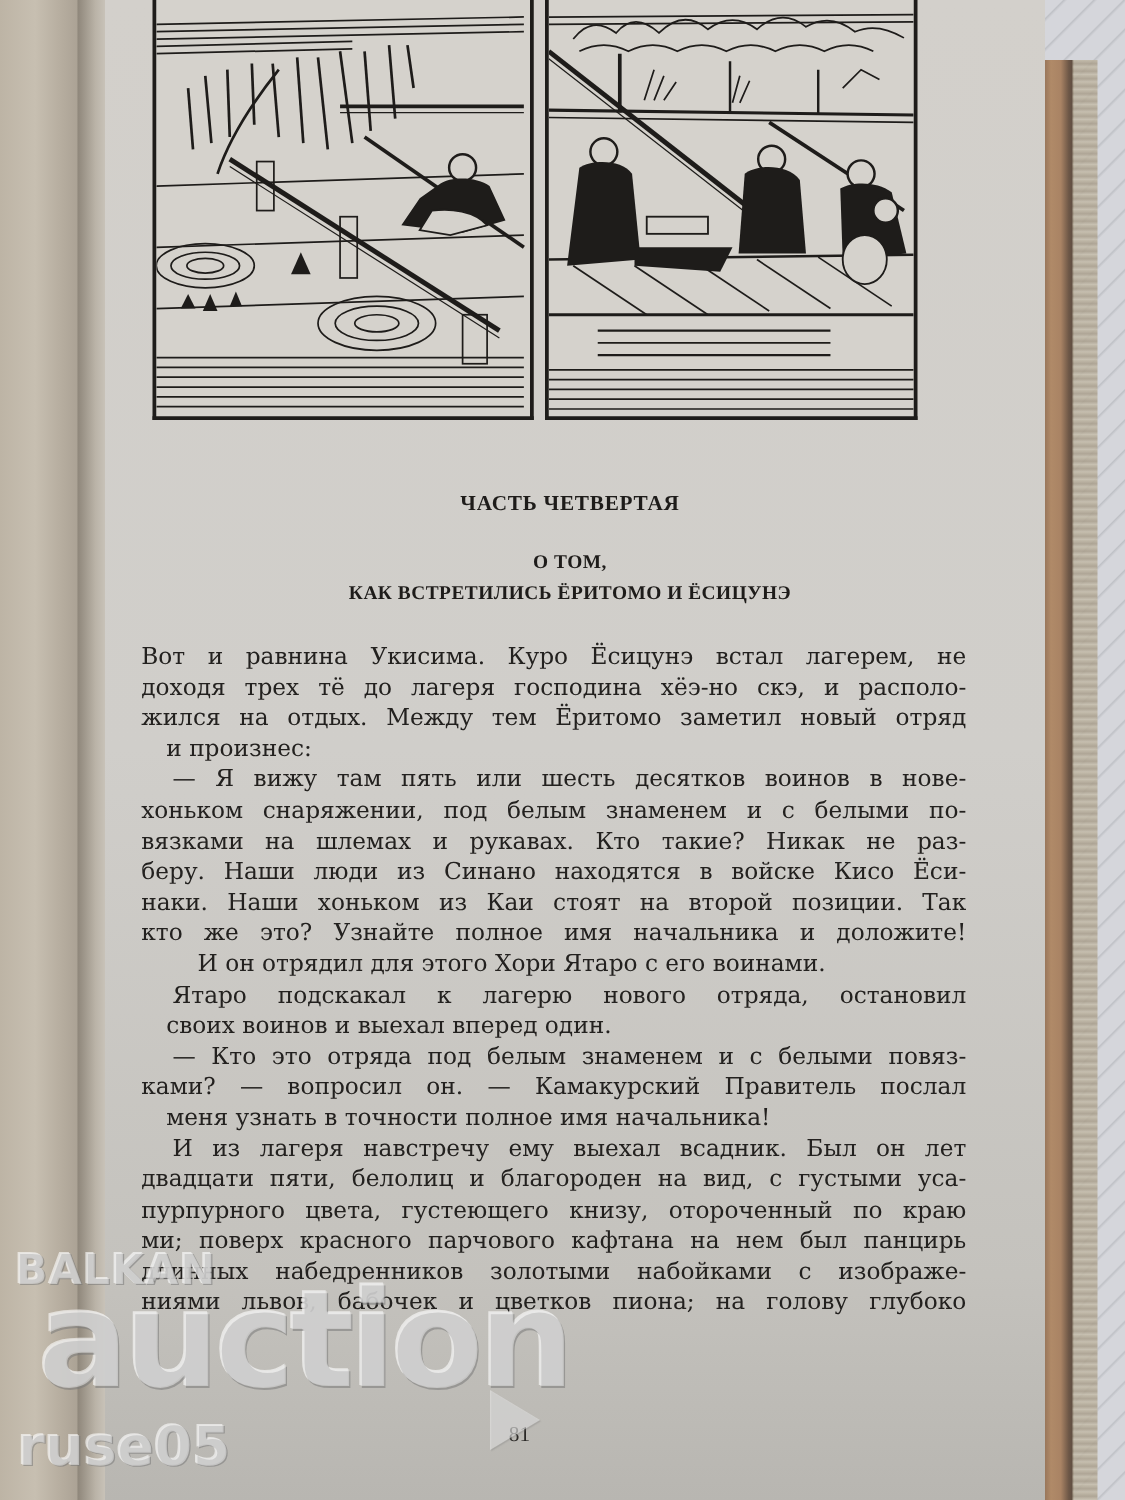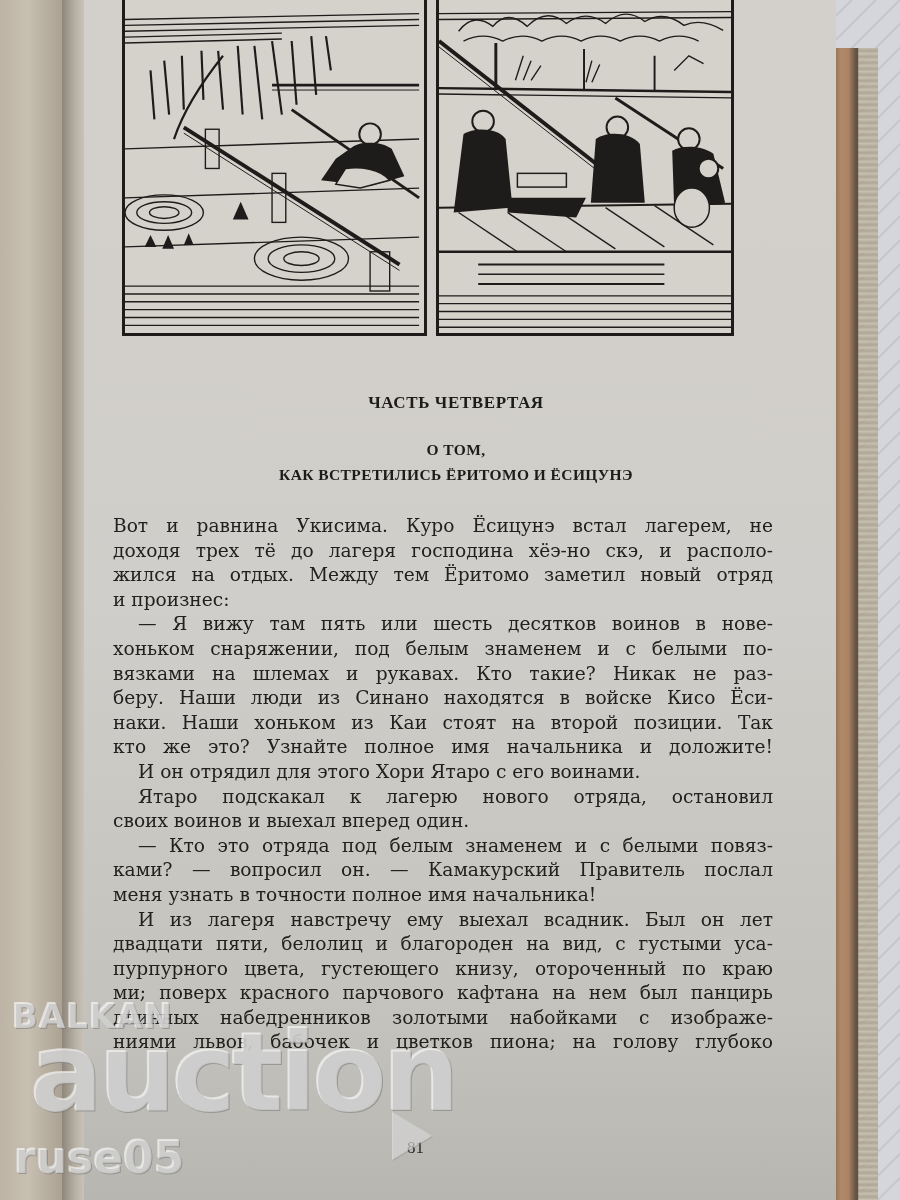--- a/index.html
+++ b/index.html
@@ -62,21 +62,21 @@
     }
     .body-text {
       position: absolute; left: 113px; top: 514px; width: 660px;
       font-family: "DejaVu Serif", serif;
       font-size: 18.6px; line-height: 24.6px; color: #23211f;
     }
     .body-text .line {
       display: block; white-space: nowrap; text-align: justify; text-align-last: justify;
       height: 24.6px;
     }
-    .body-text .line.last { text-align-last: left; }
+    .body-text .line.last { text-align-last: left; margin-left: 20px; }
     .body-text .line.indent { padding-left: 25px; }
 
     .page-number {
       position: absolute; left: 407px; top: 1138px;
       font-family: Liberation Serif, serif; font-size: 17px; color: #2a2826;
     }
     
     .wm {
       position: absolute; font-family: "DejaVu Sans", sans-serif; font-weight: bold;
       color: rgba(235,235,235,0.55);

